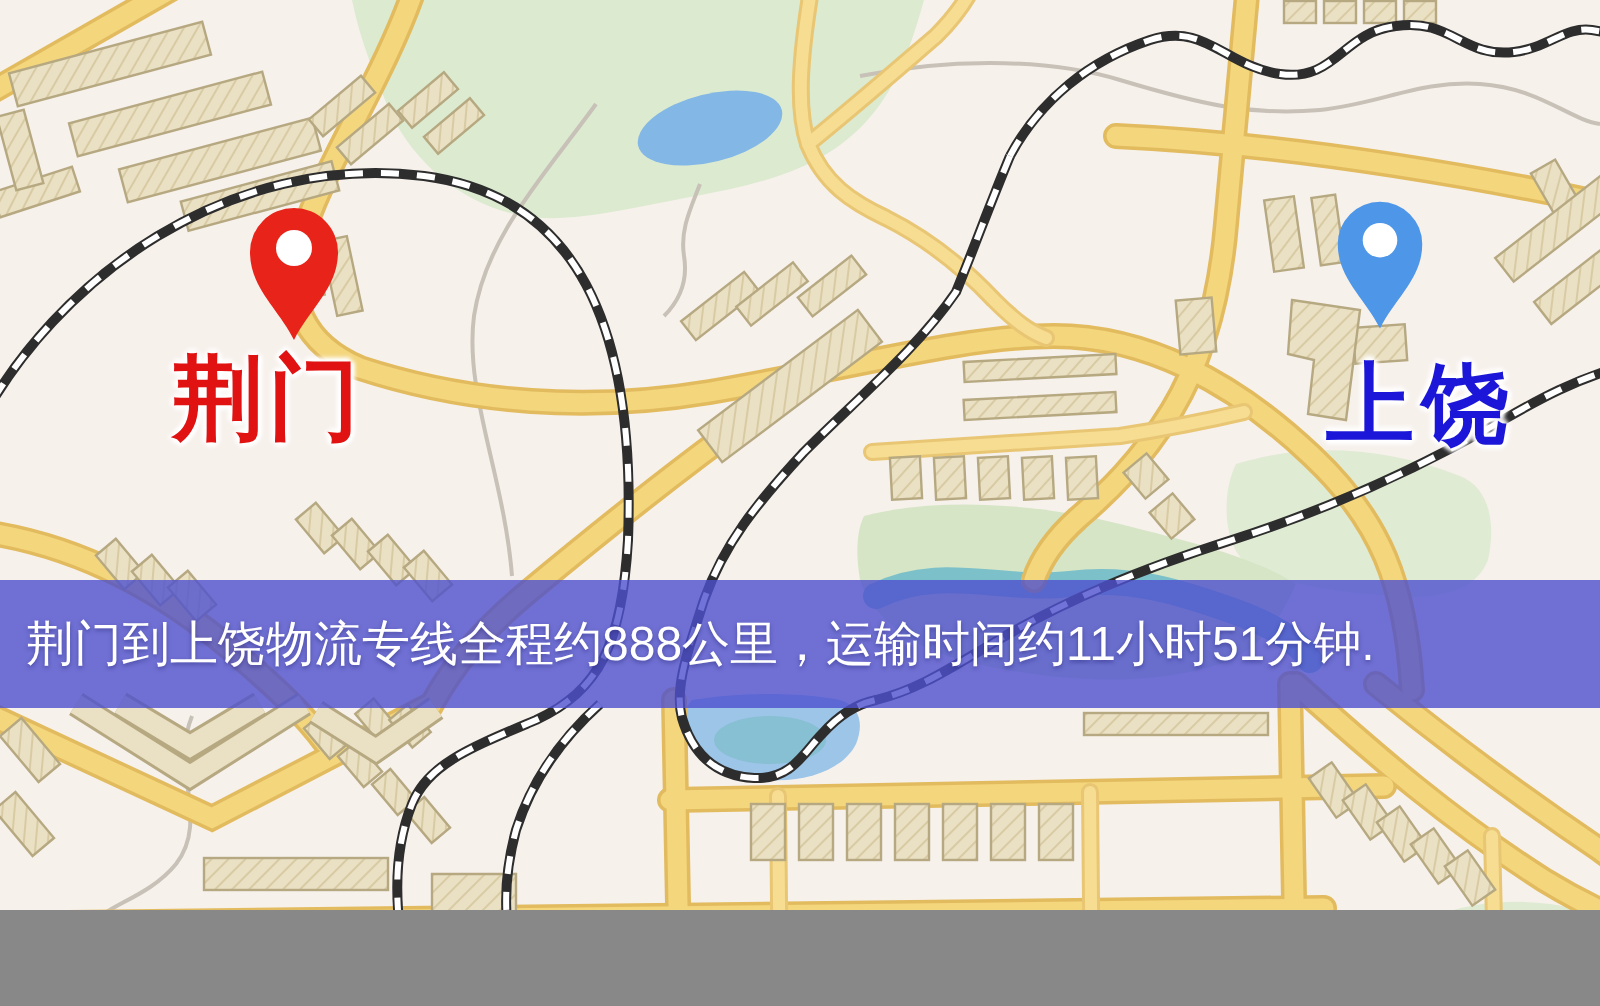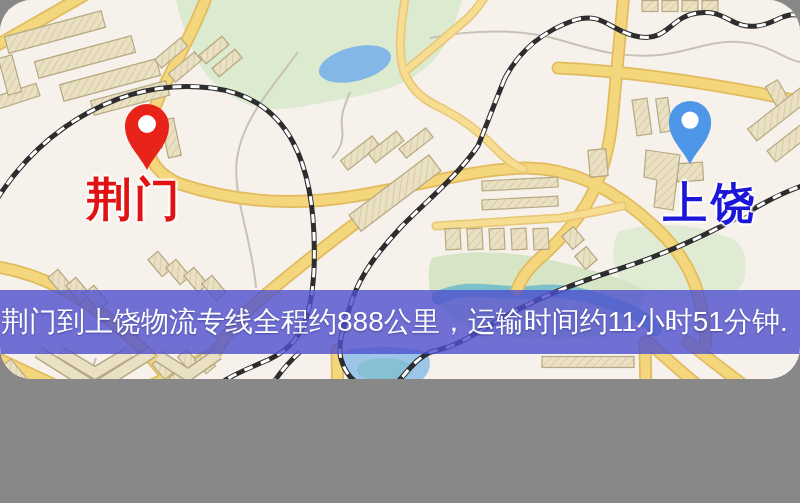--- a/index.html
+++ b/index.html
@@ -1,16 +1,16 @@
 <!DOCTYPE html>
 <html><head>
 <meta charset="utf-8">
 <style>
   html,body{margin:0;padding:0;background:#888;font-family:"Liberation Sans",sans-serif;}
-  #stage{position:relative;width:800px;height:379px;overflow:hidden;background:#f7f1ec;border-radius:32px;}
+  #stage{position:relative;width:800px;height:455px;overflow:hidden;background:#f7f1ec;}
   #mapsvg{position:absolute;left:0;top:0;}
   
   .rdC{stroke:#e2bb5f;stroke-width:13;fill:none;stroke-linecap:round;}
   .rdF{stroke:#f4d67d;stroke-width:9.5;fill:none;stroke-linecap:round;}
   .mrC{stroke:#e8c674;stroke-width:9;fill:none;stroke-linecap:round;}
   .mrF{stroke:#f6dd92;stroke-width:6;fill:none;stroke-linecap:round;}
   
   .rlB{stroke:#2d2d2d;stroke-width:5;fill:none;stroke-linecap:butt;}
   .rlD{stroke:#ffffff;stroke-width:3;fill:none;stroke-dasharray:9 9;}
   
@@ -19,21 +19,21 @@
   .stream{stroke:#c8c1b8;stroke-width:2;fill:none;}
   .teal{stroke:#7cc0ca;stroke-width:13;fill:none;stroke-linecap:round;}
   
   .city-label{position:absolute;font-weight:bold;line-height:1;
     text-shadow:-2px 0 2px #fff,2px 0 2px #fff,0 -2px 2px #fff,0 2px 2px #fff,1px 1px 2px #fff;}
   #origin-label{left:86px;top:176px;font-size:46px;color:#e01212;letter-spacing:2px;}
   #dest-label{left:644px;top:181px;font-size:44px;color:#1b16d8;letter-spacing:4px;margin-left:19px;}
   
   #banner{position:absolute;left:0;top:290px;width:800px;height:64px;
     background:rgba(77,80,206,0.80);display:flex;align-items:center;}
-  #banner span{color:#ffffff;font-size:28px;padding-left:1px;white-space:nowrap;
+  #banner span{color:#ffffff;font-size:24px;padding-left:13px;white-space:nowrap;
     text-shadow:0 1px 2px rgba(40,40,120,.55);}
 </style>
 </head>
 <body>
 
 <div id="stage">
 
   <svg id="mapsvg" width="800" height="503" viewBox="0 0 800 503">
     <defs>
       <pattern id="hatch" width="6" height="6" patternUnits="userSpaceOnUse" patternTransform="rotate(45)">

